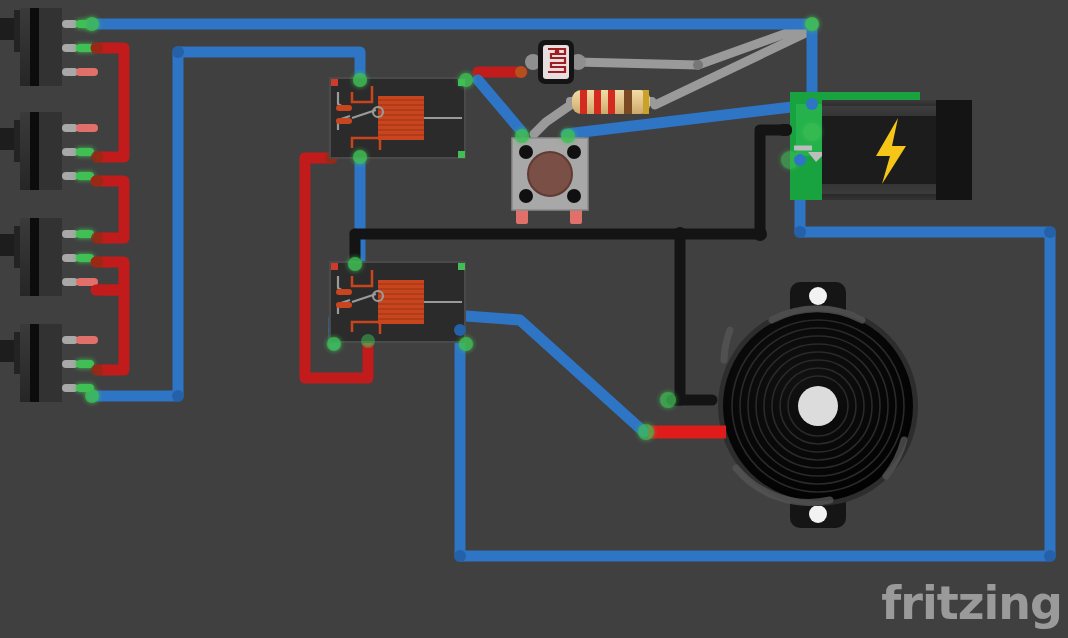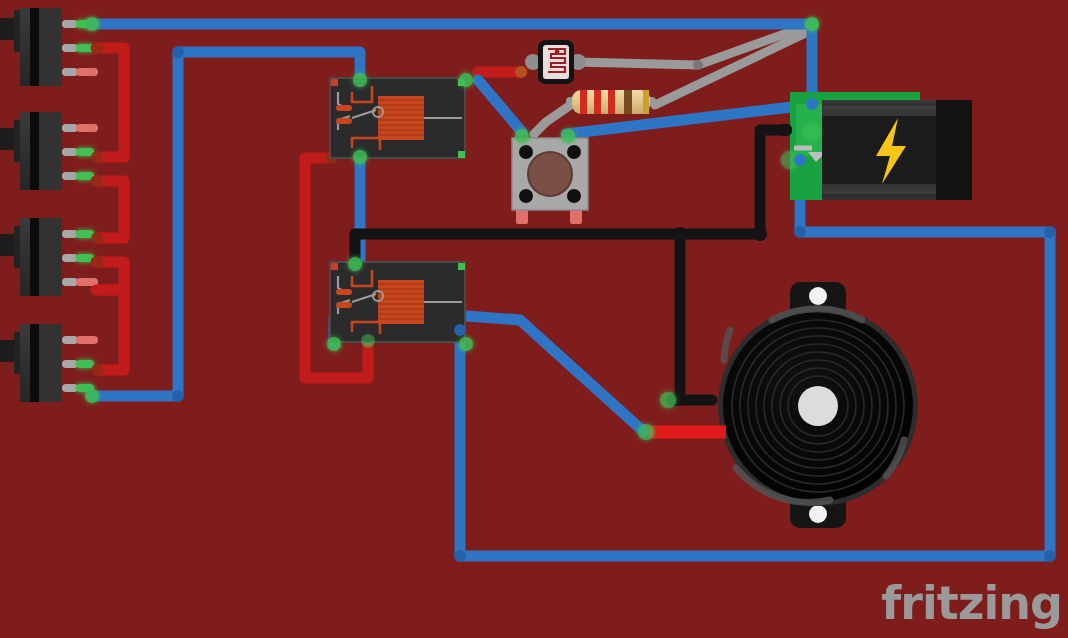--- a/index.html
+++ b/index.html
@@ -1,17 +1,17 @@
 <!DOCTYPE html>
 <html><head>
 <meta charset="utf-8">
 <style>
   html,body{margin:0;padding:0;background:#ffffff;}
   body{font-family:"Liberation Sans",sans-serif;}
-  #sketch{position:relative;width:1068px;height:638px;background:#7f1d1d;overflow:hidden;}
+  #sketch{position:relative;width:1068px;height:638px;background:#404040;overflow:hidden;}
   #sketch svg{position:absolute;left:0;top:0;}
   .wm{position:absolute;right:6px;bottom:8px;font-family:"DejaVu Sans",sans-serif;font-size:46px;color:#9a9a9a;letter-spacing:-1px;font-weight:600;user-select:none;}
 </style>
 </head>
 <body>
 
 <div id="sketch">
 
 <svg width="1068" height="638" viewBox="0 0 1068 638">
   <defs>

